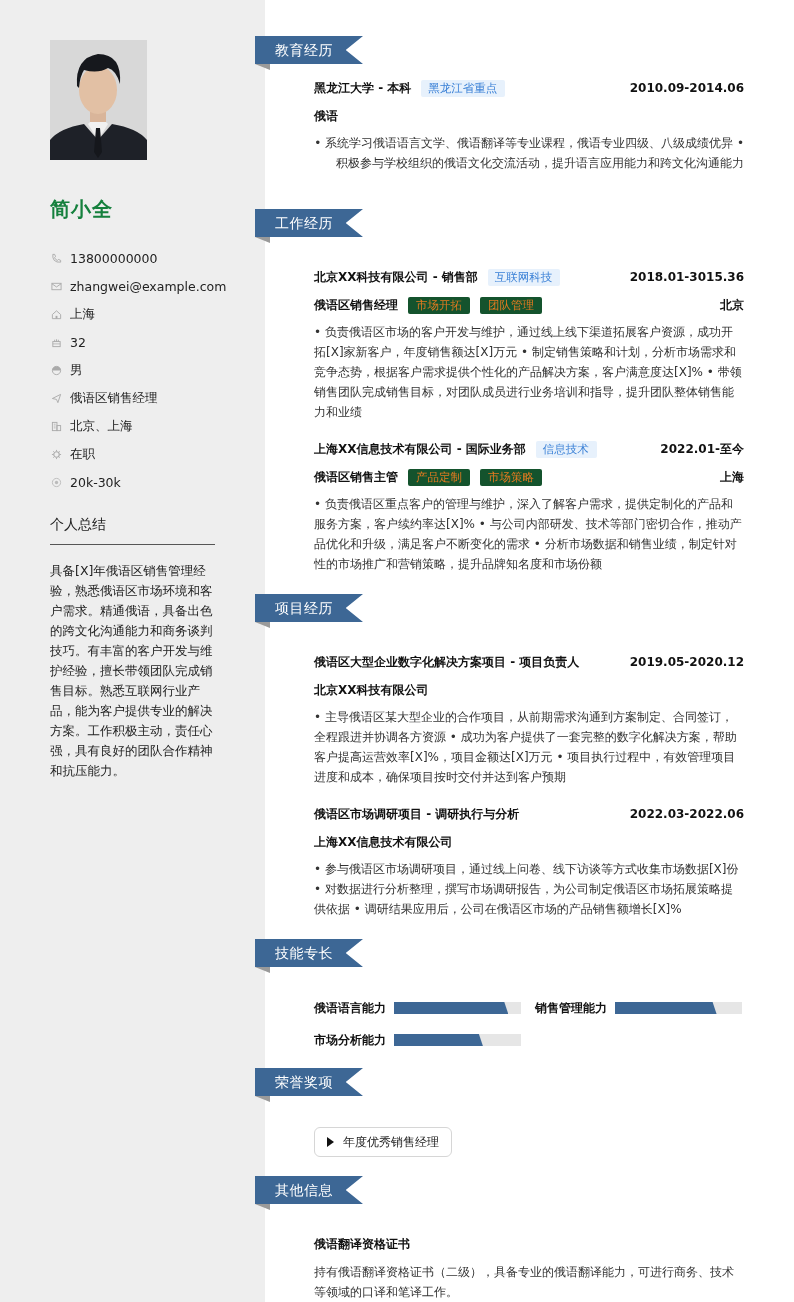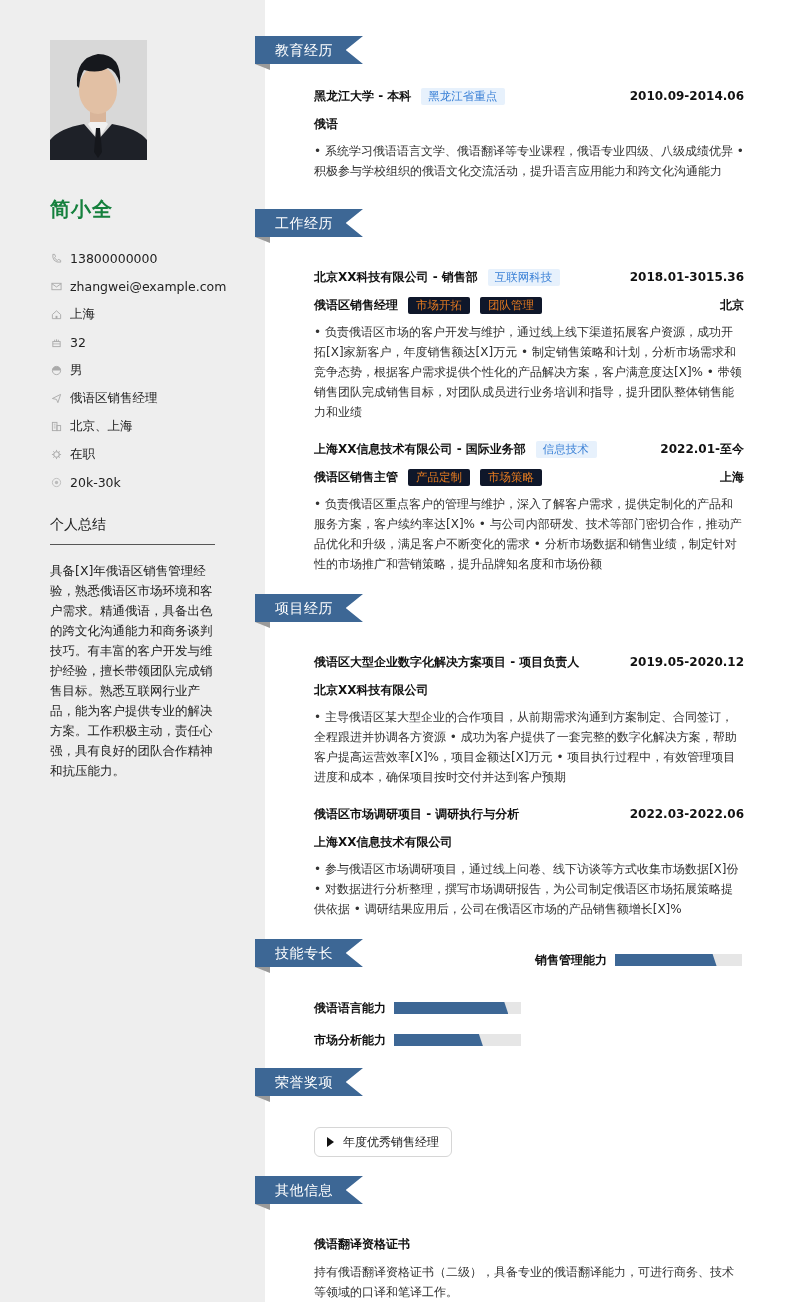--- a/index.html
+++ b/index.html
@@ -25,21 +25,21 @@
     clip-path: polygon(0 0, 100% 0, 100% 100%); }
   .section-head .label { position: absolute; left: 20px; top: 0; height: 28px; line-height: 28px; color: #fff; font-size: 14px; letter-spacing: 0.5px; }
 
   .content { position: absolute; left: 314px; width: 430px; }
   .row { display: flex; align-items: center; justify-content: space-between; height: 20px; }
   .row .left { display: flex; align-items: center; }
   .title { font-size: 12px; font-weight: bold; color: #111; }
   .date { font-size: 12px; font-weight: bold; color: #111; }
   .tag { display: inline-block; font-size: 11.5px; padding: 0 8px; height: 17px; line-height: 17px; margin-left: 10px; border-radius: 2px; }
   .tag.blue { background: #e7f1fc; color: #3a80d6; padding-left: 7px; }
-  .tag.orange { background: #0f172a; color: #e37a20; }
+  .tag.orange { background: #14532d; color: #e37a20; }
   .desc { font-size: 12px; line-height: 20px; color: #333; }
 
   .skill { position: absolute; display: flex; align-items: center; height: 14px; }
   .skill .sk-label { font-size: 12px; font-weight: bold; color: #111; width: 80px; font-family: Liberation Serif, serif; }
   .skill .bar { position: relative; width: 127px; height: 12px; background: #e6e6e6; }
   .skill .fill { position: absolute; left: 0; top: 0; height: 12px; background: #3d6795;
     clip-path: polygon(0 0, calc(100% - 4px) 0, 100% 100%, 0 100%); }
 
   .award { position: absolute; left: 314px; top: 1127px; height: 30px; border: 1px solid #d6d6d6; border-radius: 6px; display: flex; align-items: center; padding: 0 12px; font-size: 12px; color: #222; background: #fff; }
   .award .tri { width: 0; height: 0; border-left: 7px solid #111; border-top: 5px solid transparent; border-bottom: 5px solid transparent; margin-right: 9px; }
@@ -148,21 +148,21 @@
   <div class="summary-title">个人总结</div>
   <div class="summary-line"></div>
   <div class="summary-text">具备[X]年俄语区销售管理经验，熟悉俄语区市场环境和客户需求。精通俄语，具备出色的跨文化沟通能力和商务谈判技巧。有丰富的客户开发与维护经验，擅长带领团队完成销售目标。熟悉互联网行业产品，能为客户提供专业的解决方案。工作积极主动，责任心强，具有良好的团队合作精神和抗压能力。</div>
 </aside>
 
 <div class="section-head" style="top:36px;">
   <div class="ribbon"></div>
   <div class="fold"></div>
   <div class="label">教育经历</div>
 </div>
-<div class="content" style="top:86px;">
+<div class="content" style="top:78px;text-align:right;">
   <div class="row">
     <div class="left">
       <span class="title">黑龙江大学 - 本科</span>
       <span class="tag blue">黑龙江省重点</span>
     </div>
     <span class="date">2010.09-2014.06</span>
   </div>
   <div class="row" style="margin-top:8px;">
     <span class="title">俄语</span>
   </div>
@@ -241,21 +241,21 @@
   <div class="ribbon"></div>
   <div class="fold"></div>
   <div class="label">技能专长</div>
 </div>
 <div class="skill" style="left:314px; top:1001px;">
   <span class="sk-label">俄语语言能力</span>
   <div class="bar">
       <div class="fill" style="width: 90%;"></div>
     </div>
 </div>
-<div class="skill" style="left:535px; top:953px;">
+<div class="skill" style="left:535px; top:1001px;">
   <span class="sk-label">销售管理能力</span>
   <div class="bar">
       <div class="fill" style="width: 80%;"></div>
     </div>
 </div>
 <div class="skill" style="left:314px; top:1033px;">
   <span class="sk-label">市场分析能力</span>
   <div class="bar">
       <div class="fill" style="width: 70%;"></div>
     </div>

